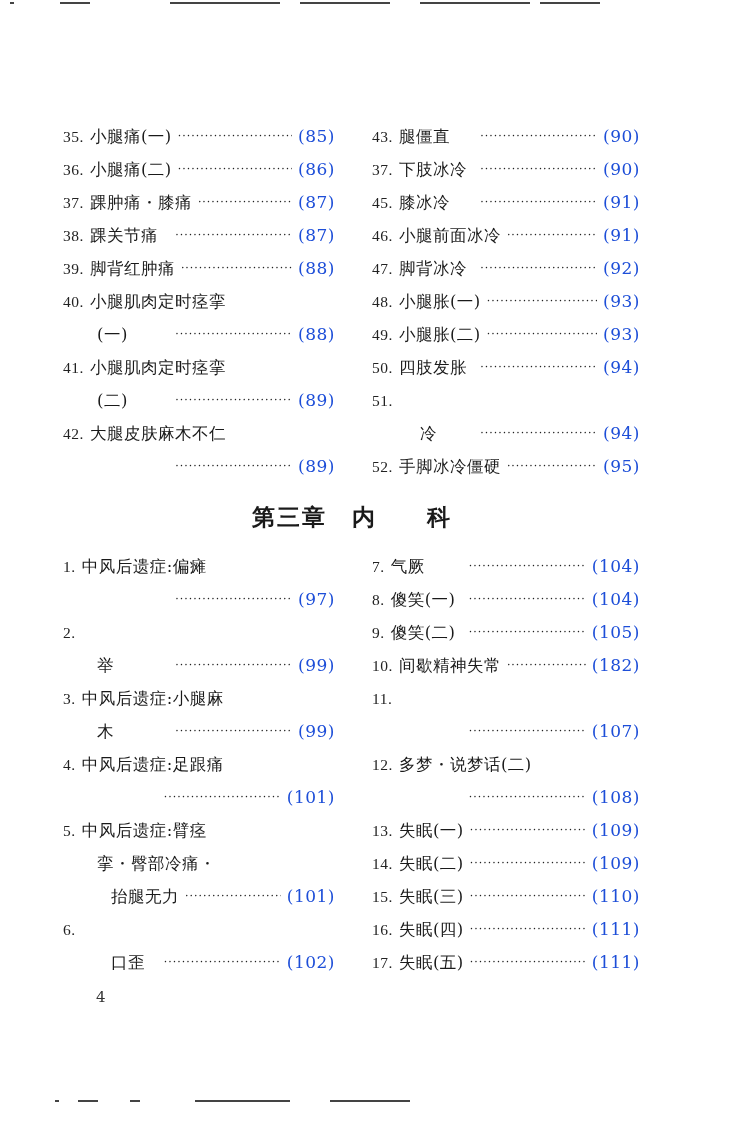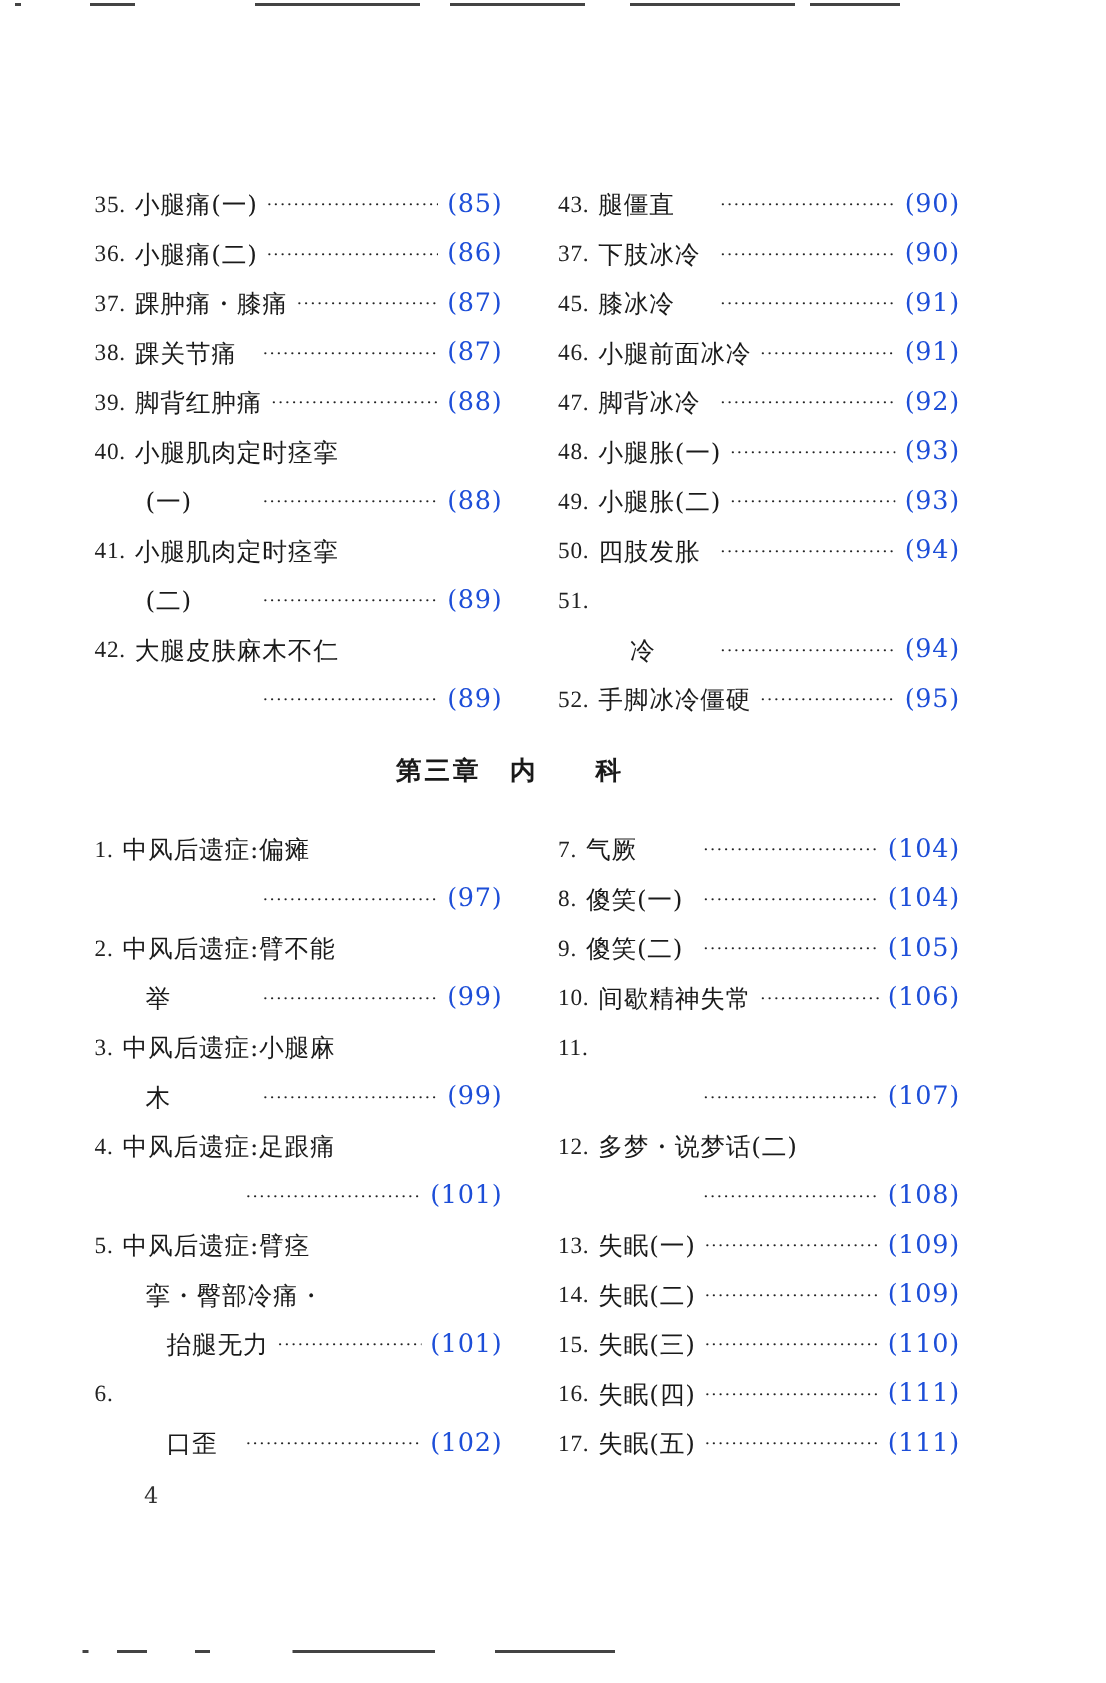--- a/index.html
+++ b/index.html
@@ -19,21 +19,21 @@
     height:33px; line-height:33px; font-size:16.5px; white-space:nowrap;
     display:flex; align-items:center; letter-spacing:0.5px;
   }
   .line .num { font-family:Liberation Serif, serif; font-size:15.5px; margin-right:6px; color:#222; }
   .line .title { }
   .line .dots { flex:1; overflow:hidden; letter-spacing:1px; color:#222; font-size:11px; margin:0 6px; text-align:right; }
   .line .page { font-family:"DejaVu Serif", serif; font-size:17px; color:#1d4ed8; }
   .line.indent { padding-left:34px; }
   .line.indent2 { padding-left:48px; }
   .chapter {
-    position:absolute; top:502px; left:264px; font-size:17px; font-weight:bold;
+    position:absolute; top:502px; left:252px; font-size:23px; font-weight:bold;
     font-family:"DejaVu Sans", sans-serif; letter-spacing:2px; white-space:pre;
   }
   .pagenum { position:absolute; top:988px; left:96px; font-size:15px; color:#333; }
 </style>
 </head>
 <body>
 
 <div class="scan-noise top">
   <span style="left:10px;width:4px"></span>
     <span style="left:60px;width:30px"></span>
@@ -173,21 +173,20 @@
   <div class="line">
       <span class="num">1.</span>
       <span class="title">中风后遗症:偏瘫</span>
     </div>
   <div class="line indent">
       <span class="dots">··························</span>
       <span class="page">(97)</span>
     </div>
   <div class="line">
       <span class="num">2.</span>
-      <span class="title">中风后遗症:臂不能</span>
     </div>
   <div class="line indent">
       <span class="title">举</span>
       <span class="dots">··························</span>
       <span class="page">(99)</span>
     </div>
   <div class="line">
       <span class="num">3.</span>
       <span class="title">中风后遗症:小腿麻</span>
     </div>
@@ -242,21 +241,21 @@
   <div class="line">
       <span class="num">9.</span>
       <span class="title">傻笑(二)</span>
       <span class="dots">··························</span>
       <span class="page">(105)</span>
     </div>
   <div class="line">
       <span class="num">10.</span>
       <span class="title">间歇精神失常</span>
       <span class="dots">··························</span>
-      <span class="page">(106)</span>
+      <span class="page">(182)</span>
     </div>
   <div class="line">
       <span class="num">11.</span>
     </div>
   <div class="line indent2">
       <span class="dots">··························</span>
       <span class="page">(107)</span>
     </div>
   <div class="line">
       <span class="num">12.</span>

